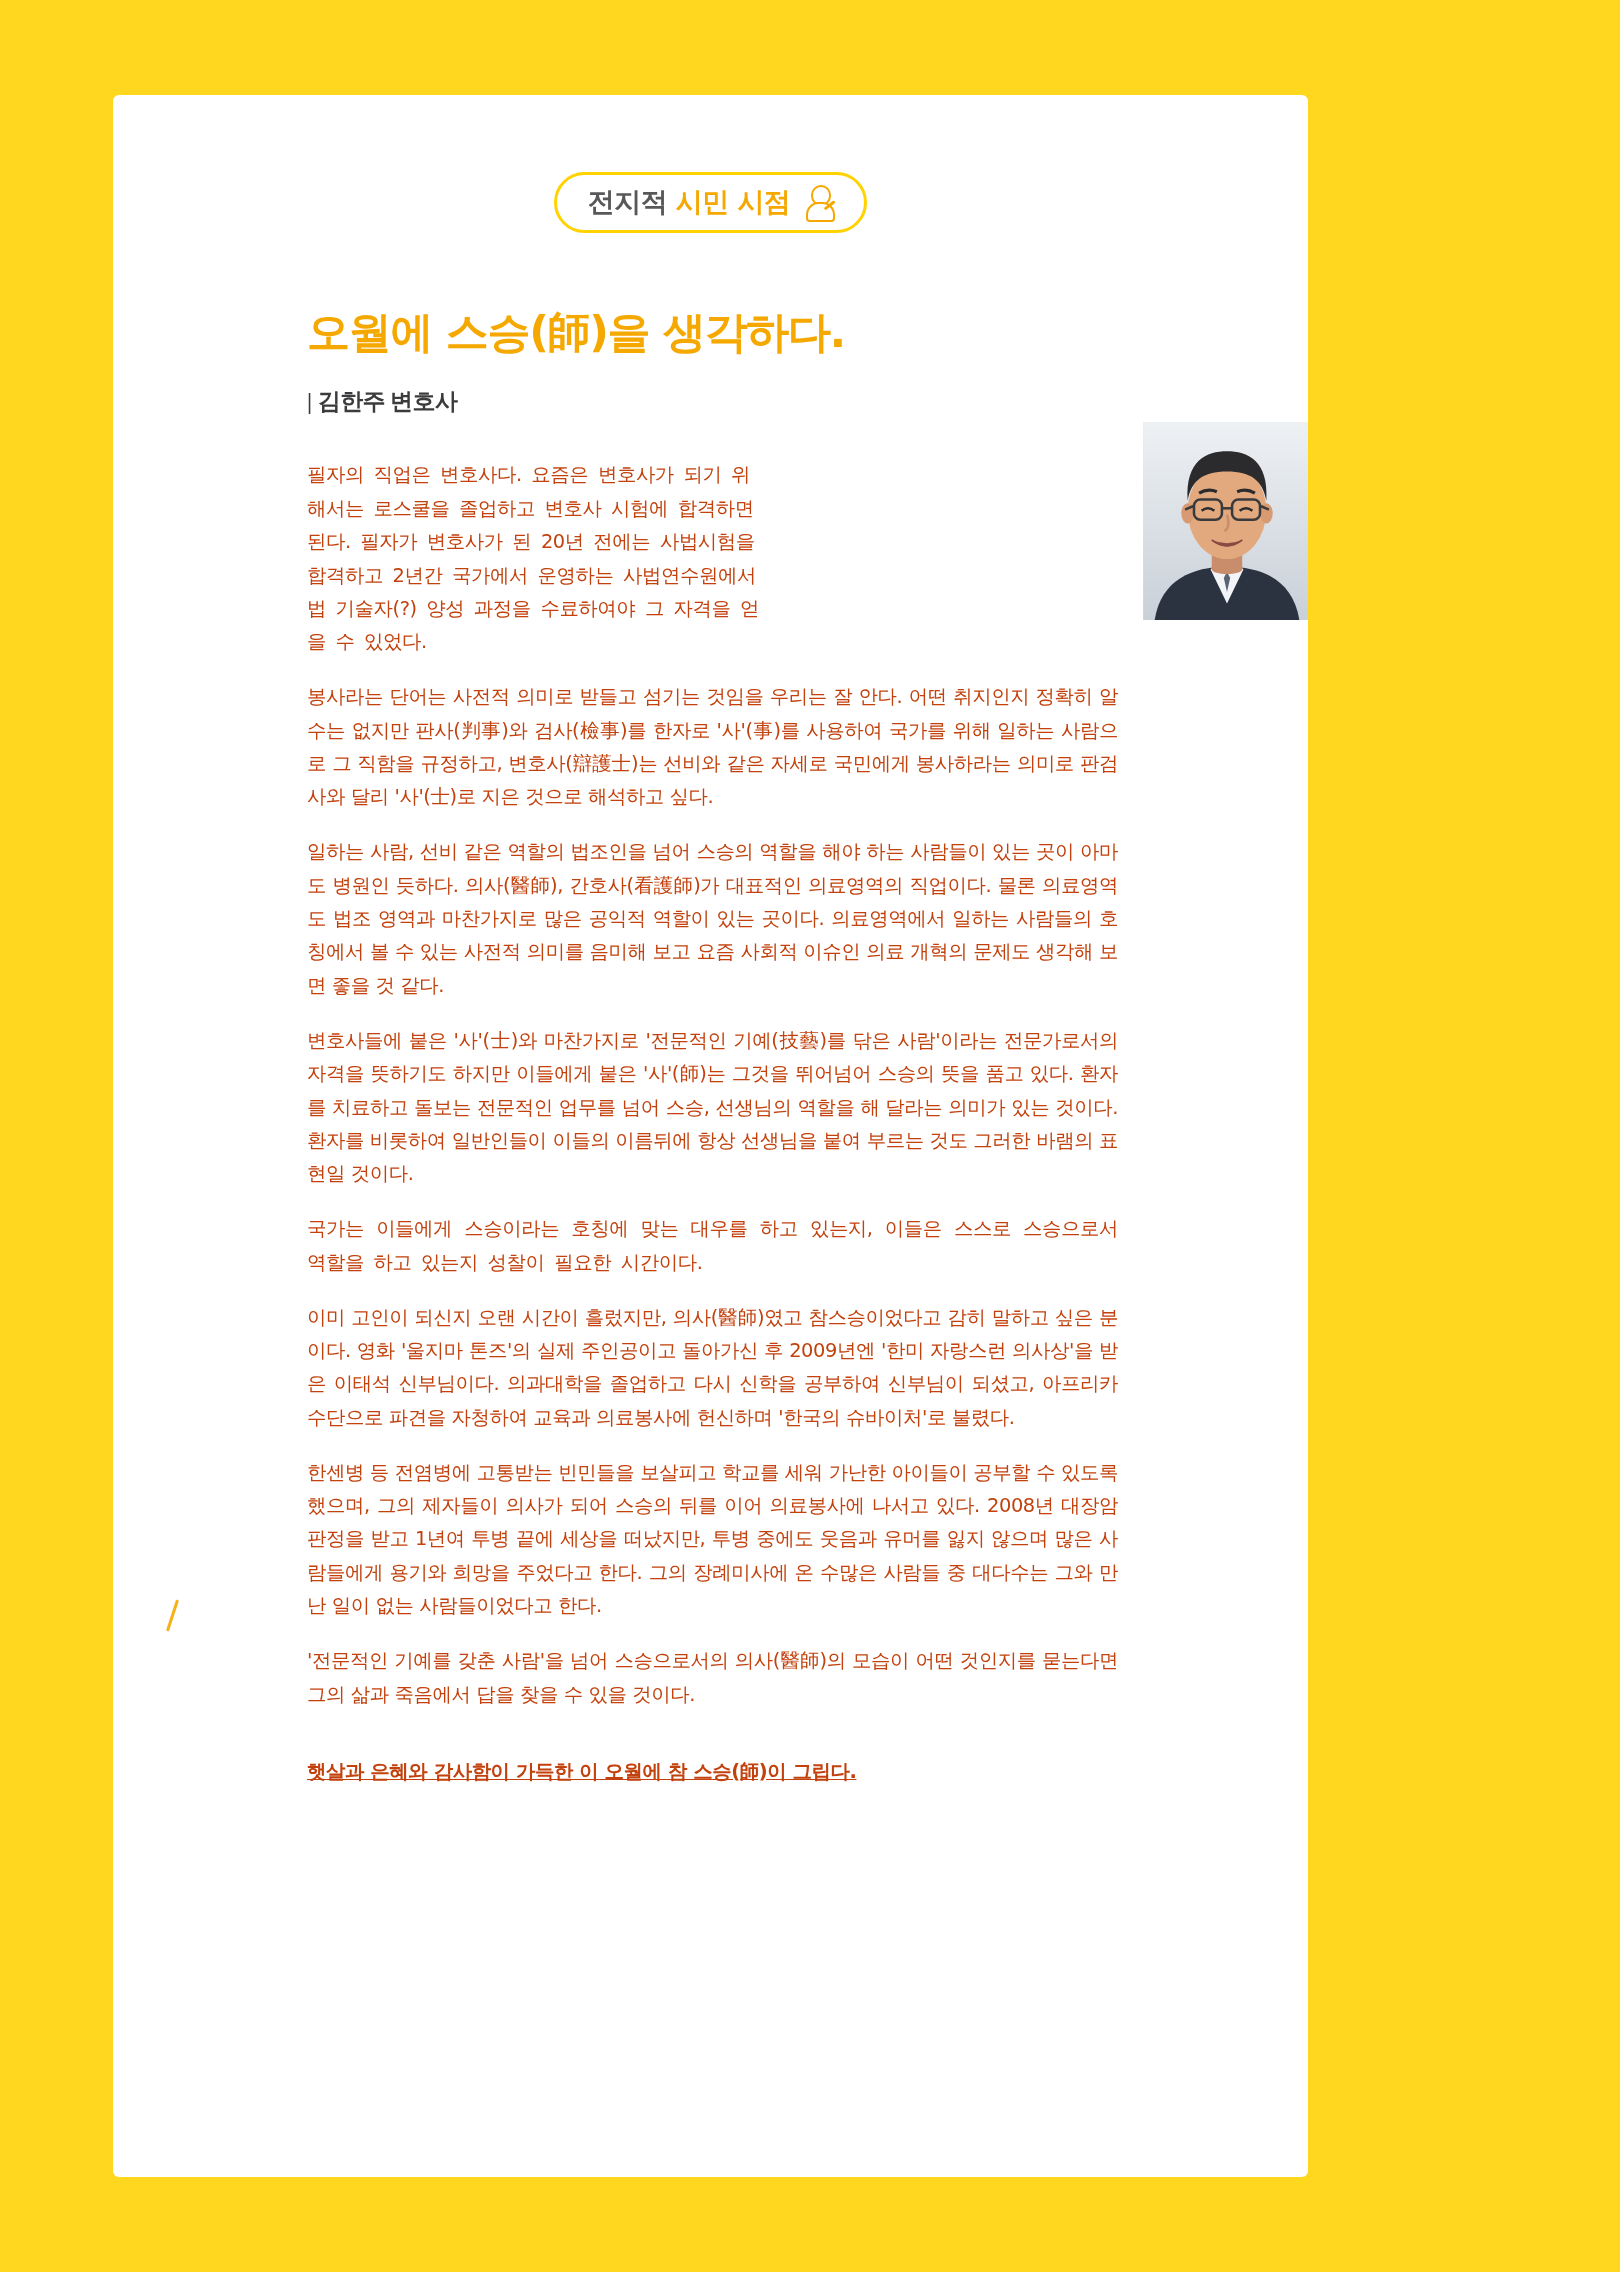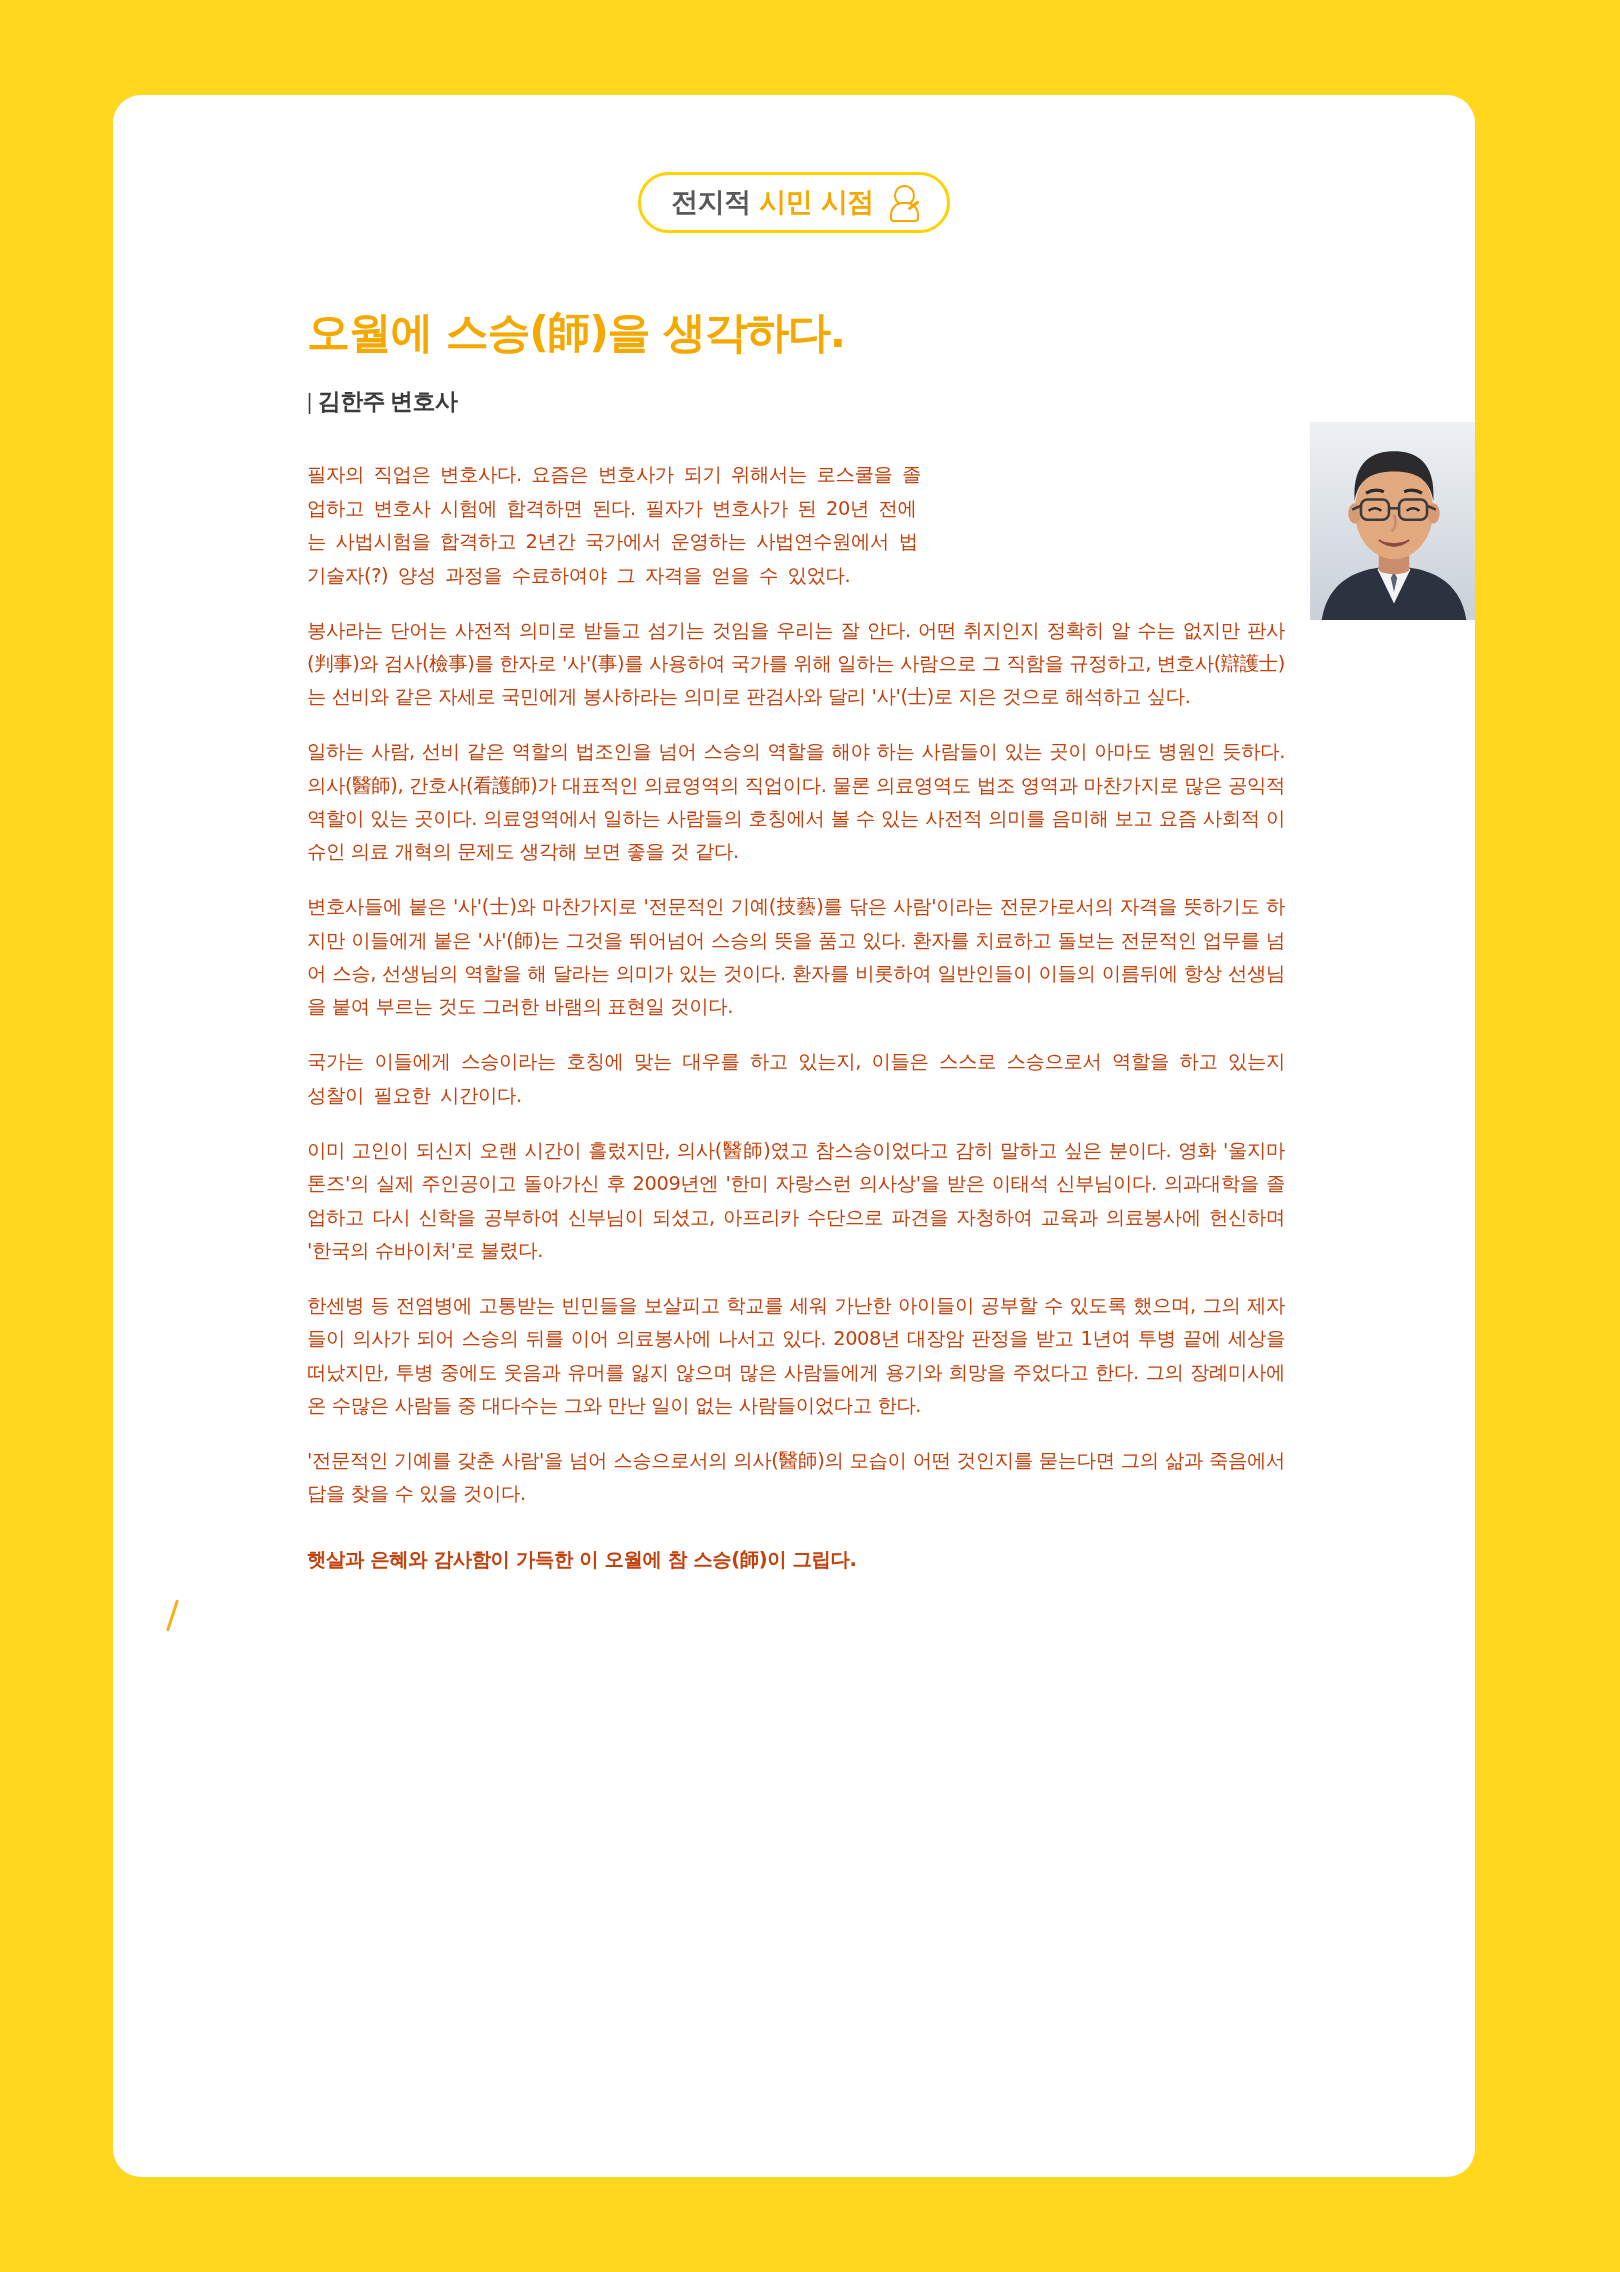--- a/index.html
+++ b/index.html
@@ -11,24 +11,24 @@
     height: 2273px;
     background: #FFD71E;
     font-family: "DejaVu Sans", "Liberation Sans", sans-serif;
     -webkit-font-smoothing: antialiased;
   }
 
   .page {
     position: absolute;
     left: 113px;
     top: 95px;
-    width: 1362px;
+    width: 1195px;
     height: 2082px;
     background: #ffffff;
-    border-radius: 28px;
+    border-radius: 6px;
     box-sizing: border-box;
     overflow: hidden;
   }
 
   
   .badge-wrap {
     width: 100%;
     display: flex;
     justify-content: center;
     margin-top: 77px;
@@ -127,21 +127,22 @@
   }
   .body-copy p {
     margin: 0 0 21.6px 0;
   }
   .body-copy p.narrow {
     padding-right: 355px;
     text-align: left;
   }
   .body-copy p.closing {
     font-weight: bold;
-    margin-top: 32px;
+    margin-top: 44px;
+    text-decoration: underline;
   }
   .body-copy p.spaced {
     word-spacing: 3.8px;
   }
 
   
   .deco-slash {
     position: absolute;
     left: 58px;
     top: 1504px;

